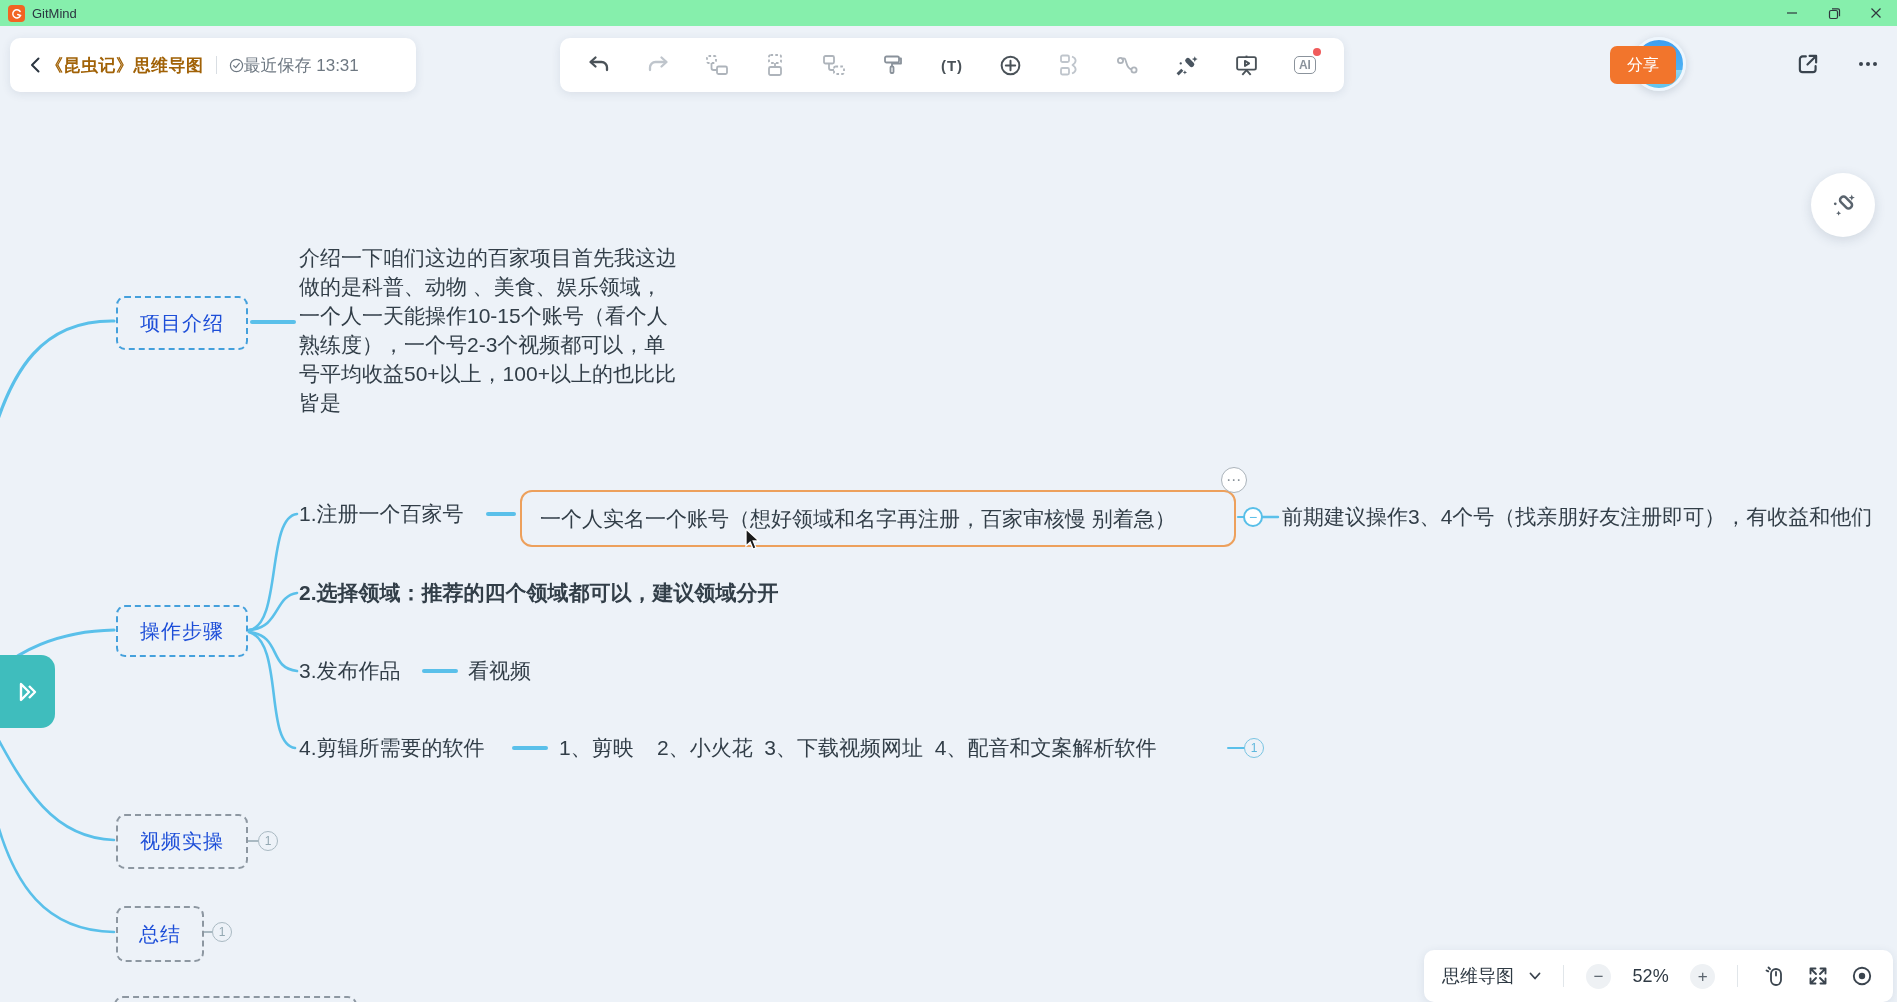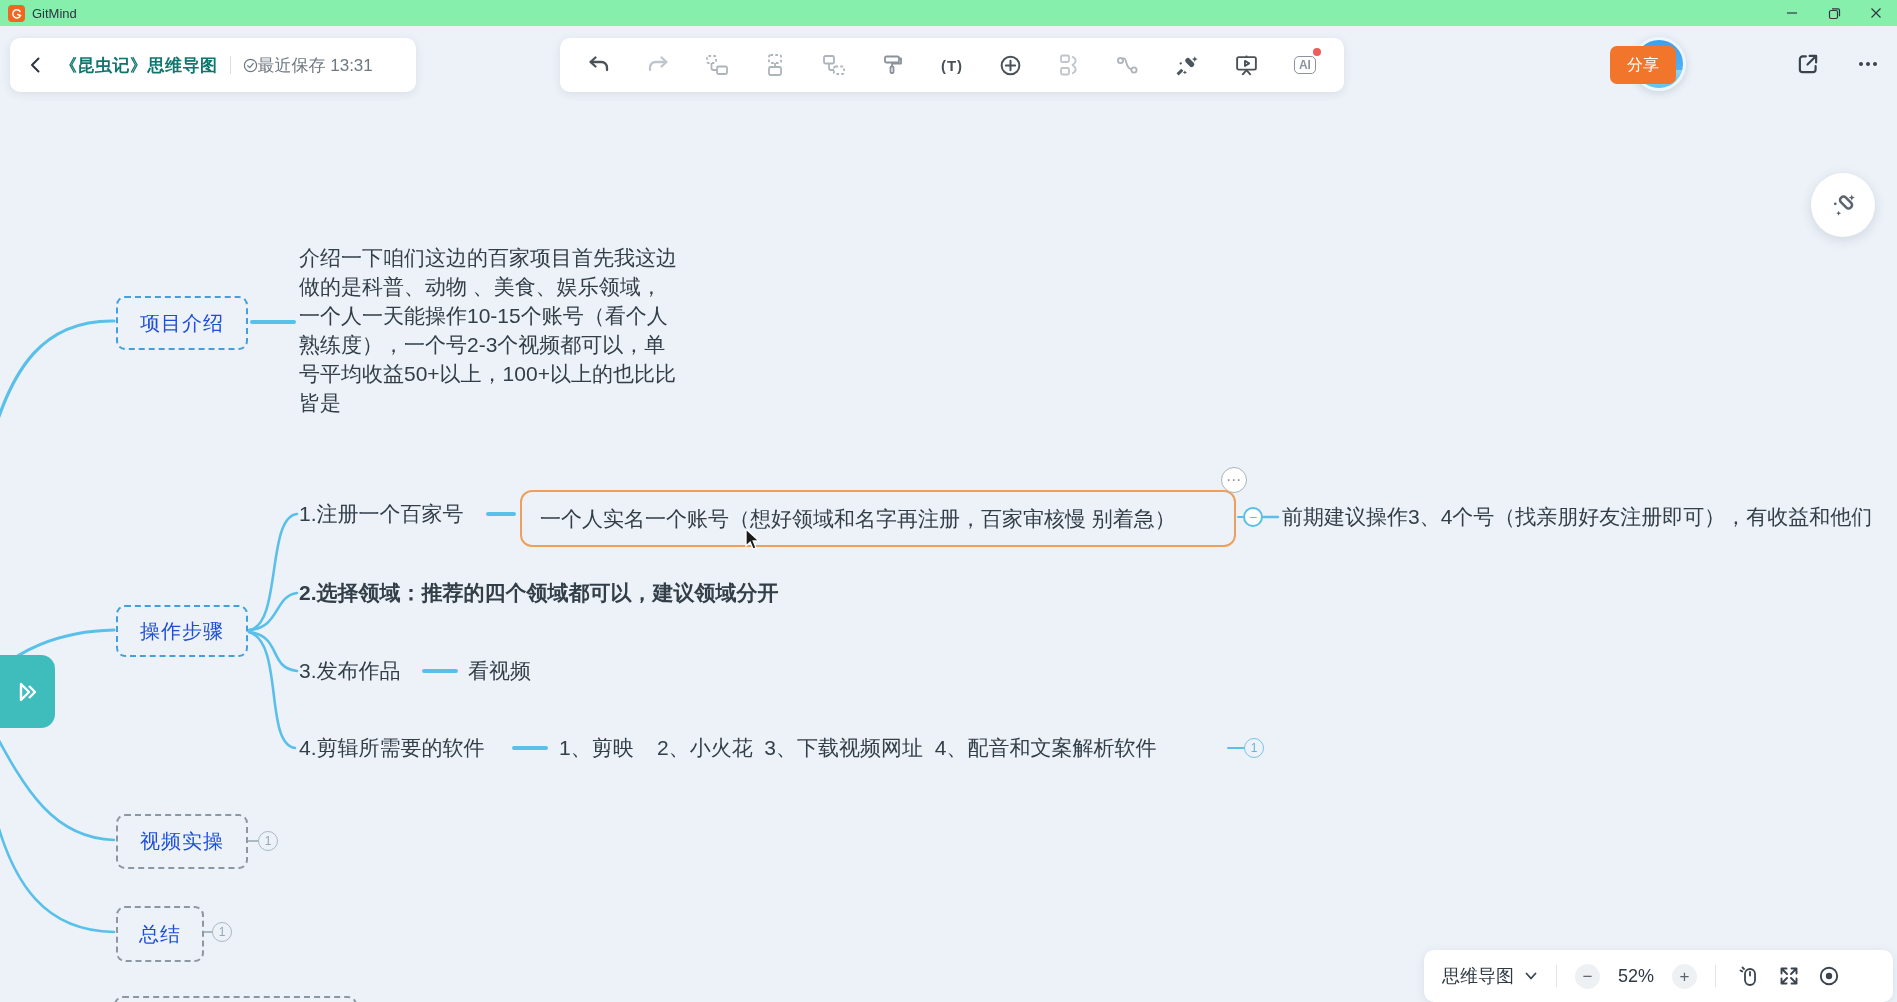--- a/index.html
+++ b/index.html
@@ -17,21 +17,21 @@
     margin-left:8px; display:flex; align-items:center; justify-content:center; }
   .app-name { font-size:13px; color:#2b3540; margin-left:7px; }
   .win-controls { margin-left:auto; display:flex; height:26px; }
   .win-btn { width:42px; height:26px; display:flex; align-items:center; justify-content:center; color:#30373e; }
 
   
   .card { background:#fff; border-radius:10px; box-shadow:0 2px 10px rgba(40,60,90,.10); z-index:40; }
 
   .header-card { left:10px; top:38px; width:406px; height:54px; display:flex; align-items:center; padding:0 16px; }
   .back-btn { font-size:24px; color:#2b3540; line-height:1; display:flex; align-items:center; }
-  .doc-title { font-size:17px; font-weight:700; color:#0f766e; margin-left:14px; letter-spacing:.5px; }
+  .doc-title { font-size:17px; font-weight:700; color:#a16207; letter-spacing:.5px; }
   .hdr-divider { width:1px; height:18px; background:#d9dee3; margin:0 12px; }
   .save-status { font-size:17px; color:#6e7882; display:flex; align-items:center; }
 
   .toolbar-card { left:560px; top:38px; width:784px; height:54px; display:flex;
     align-items:center; justify-content:space-between; padding:0 24px; }
   .tb-btn { width:30px; height:30px; display:flex; align-items:center; justify-content:center; position:relative; cursor:pointer; }
   .tglyph { font-size:15px; font-weight:700; color:#4a5258; letter-spacing:1px; }
   .ai-chip { font-size:12px; font-weight:700; color:#8b939c; border:1.6px solid #8b939c;
     border-radius:5px; padding:2px 4px; line-height:1; }
   .ai-dot { position:absolute; right:-1px; top:-2px; width:8px; height:8px; border-radius:50%; background:#f05b5b; }
@@ -67,21 +67,21 @@
     background:#fff; border:2px solid #58bfe8; color:#58bfe8; display:flex; align-items:center;
     justify-content:center; font-size:14px; line-height:1; z-index:6; }
   .comment-bubble { position:absolute; left:1221px; top:467px; width:26px; height:26px; border-radius:50%;
     background:#fff; border:1.5px solid #aab3ba; color:#8a939b; display:flex; align-items:center;
     justify-content:center; font-size:15px; letter-spacing:1px; z-index:7; }
   .root-tab { position:absolute; left:-14px; top:655px; width:69px; height:73px; border-radius:14px;
     background:#3fbdbd; z-index:5; display:flex; align-items:center; justify-content:flex-end; padding-right:14px; }
 
   
   .bottom-bar { left:1424px; top:950px; width:469px; height:52px; display:flex; align-items:center;
-    padding:0 16px 0 18px; gap:10px; }
+    padding:0 16px 0 18px; gap:10px;justify-content:space-between; }
   .view-mode { font-size:18px; color:#2f3a44; }
   .bb-divider { width:1px; height:22px; background:#e1e6ea; margin:0 8px; }
   .round-btn { width:25px; height:25px; border-radius:50%; background:#eef1f4; color:#5a646e;
     font-size:17px; display:flex; align-items:center; justify-content:center; line-height:1; }
   .zoom-val { font-size:18px; color:#2f3a44; min-width:52px; text-align:center; }
   .bb-icon { width:30px; height:30px; display:flex; align-items:center; justify-content:center; }
 </style>
 </head>
 <body>
 

